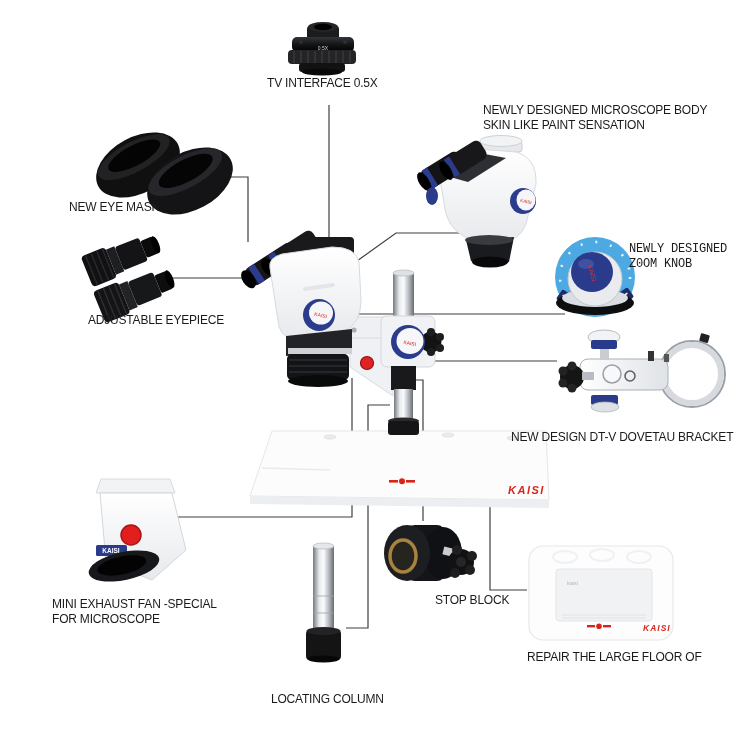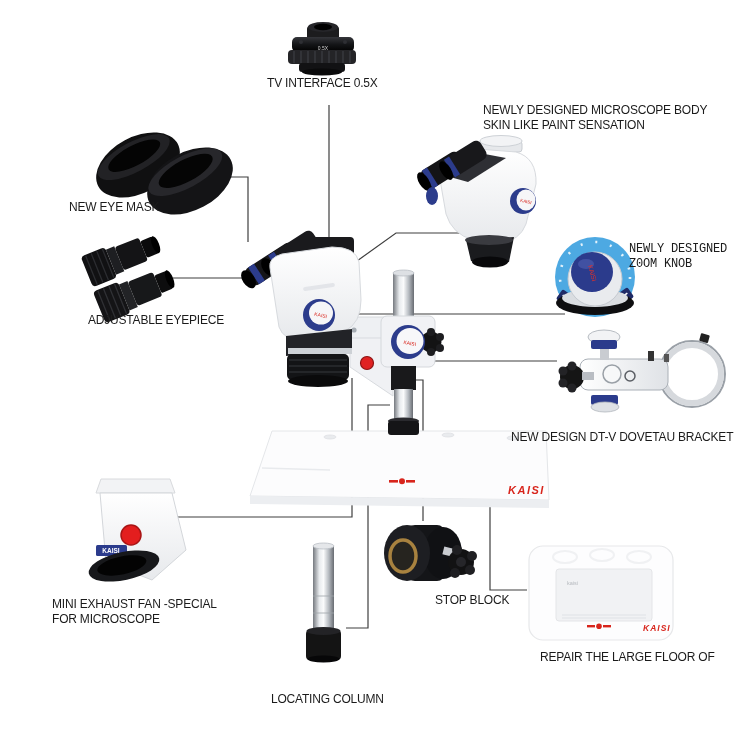--- a/index.html
+++ b/index.html
@@ -331,17 +331,17 @@
 
 <div class="lbl" style="left:31px;top:597px;margin-left:21px;">
   <div>MINI EXHAUST FAN -SPECIAL</div>
   <div>FOR MICROSCOPE</div>
 </div>
 
 <div class="lbl" style="left:387px;top:593px;margin-left:48px;">STOP BLOCK</div>
 
 <div class="lbl" style="left:271px;top:680px;margin-top:12px;">LOCATING COLUMN</div>
 
-<div class="lbl" style="left:540px;top:650px;">
+<div class="lbl" style="left:527px;top:650px;">
   <div>REPAIR THE LARGE FLOOR OF</div>
 </div>
 
 </div>
 
 </body></html>

